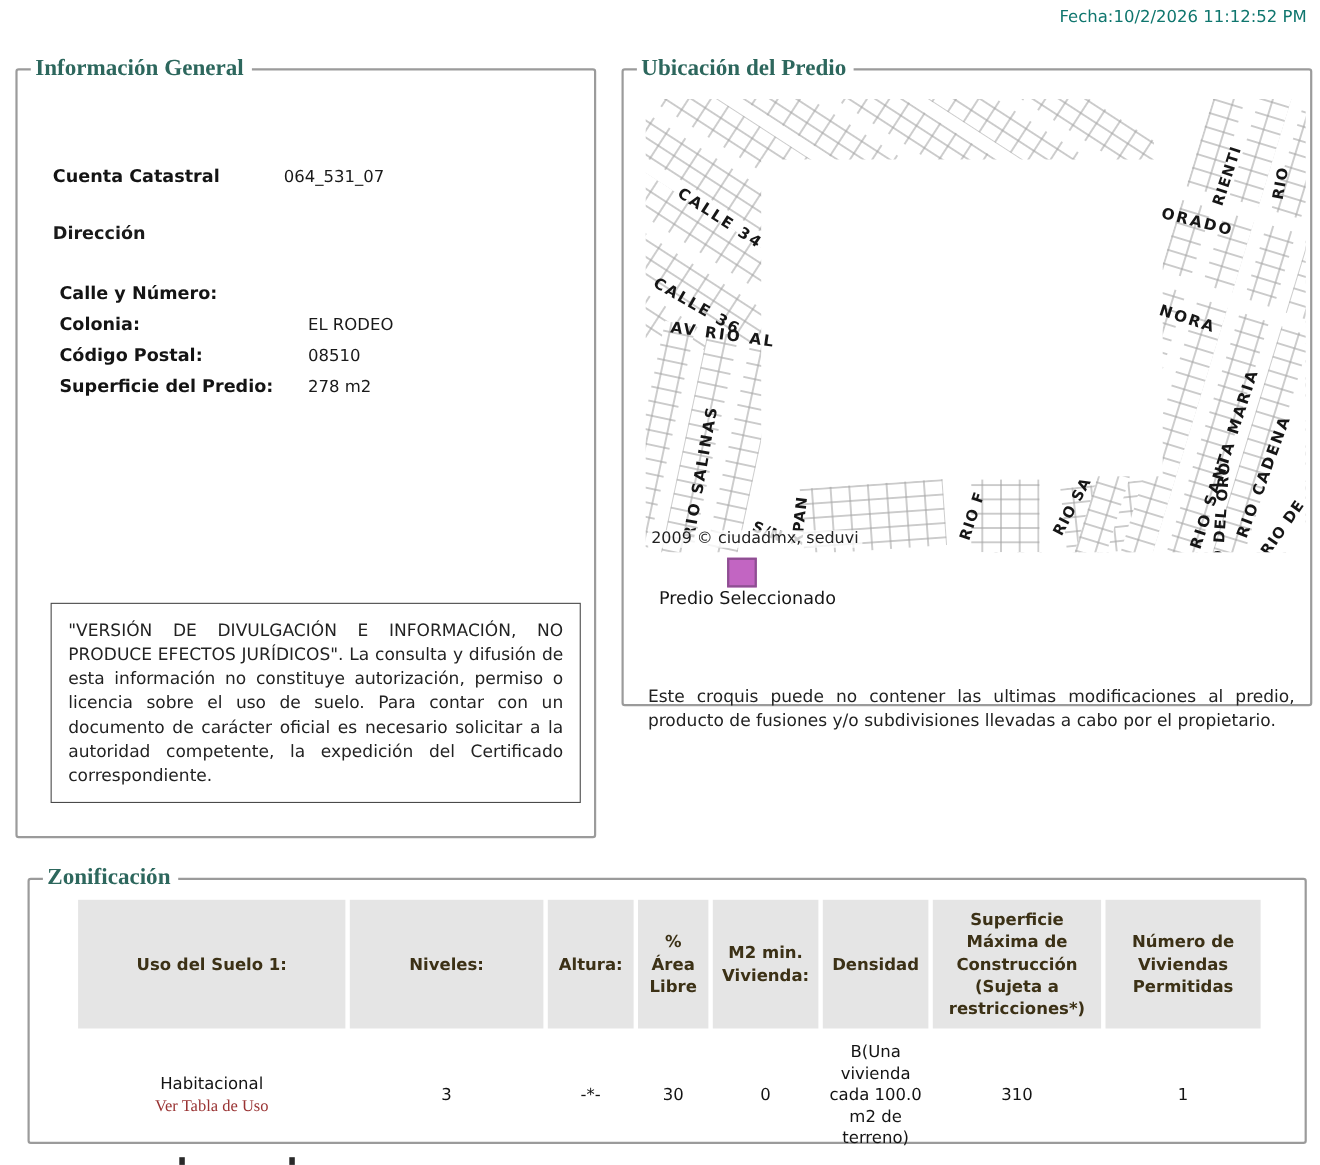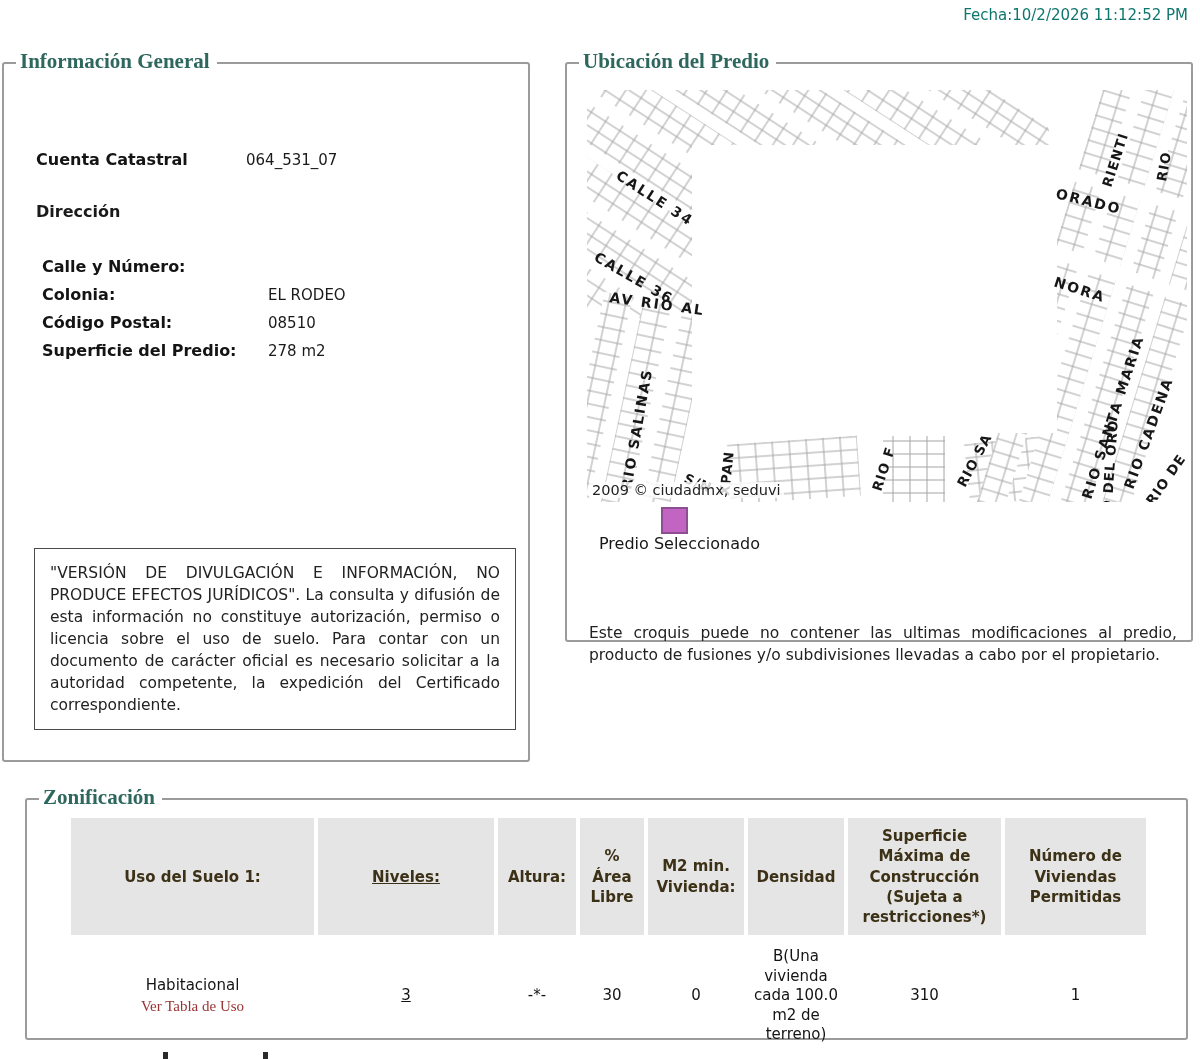--- a/index.html
+++ b/index.html
@@ -6,21 +6,21 @@
   html, body { width: 1200px; height: 1059px; background: #fff; overflow: hidden; position: relative;
     font-family: "DejaVu Sans", "Liberation Sans", sans-serif; color: #1a1a1a; }
 
   .date-line { position: absolute; top: 6px; right: 12px; font-size: 15px; color: #0f766e; }
 
   
   .fs { position: absolute; border: 2px solid #9b9b9b; border-radius: 3px; background: #fff; }
   .fs-legend { position: absolute; top: -15px; left: 12px; background: #fff; padding: 0 7px 0 4px;
     font-family: "Liberation Serif", "DejaVu Serif", serif; font-weight: bold; font-size: 21px; color: #2d675d; }
 
-  #fs-general   { left: 2px;  top: 62px;  width: 528px;  height: 700px; }
+  #fs-general   { left: 14px;  top: 62px;  width: 528px;  height: 700px; }
   #fs-ubicacion { left: 565px; top: 62px;  width: 628px;  height: 580px; }
   #fs-zonif     { left: 25px;  top: 798px; width: 1163px; height: 242px; }
 
   
   .row-pair { position: absolute; display: flex; font-size: 16px; }
   .lbl { font-weight: bold; color: #141414; }
   .val { font-weight: normal; font-size: 15px; padding-top: 1px; }
   #cuenta-row { left: 32px; top: 86px; }
   #cuenta-row .lbl { width: 210px; }
   #direccion-hdr { position: absolute; left: 32px; top: 138px; font-size: 16px; font-weight: bold; }
@@ -42,21 +42,21 @@
     line-height: 1.42; text-align: justify; color: #222; }
   .map-label { font-weight: bold; font-size: 13.5px; fill: #161616; letter-spacing: 1px; }
   .map-label-lg { font-weight: bold; font-size: 14px; fill: #161616; letter-spacing: 2px; }
 
   
   .zon-table { position: absolute; left: 40px; top: 16px; border-collapse: separate; border-spacing: 4px 2px; }
   .zon-table th { background: #e5e5e5; color: #3c3116; font-weight: bold; font-size: 15px;
     text-align: center; vertical-align: middle; padding: 8px 5px; height: 100px; line-height: 1.35; }
   .zon-table td { text-align: center; vertical-align: middle; font-size: 15px; color: #141414;
     padding: 10px 4px; height: 100px; line-height: 1.3; }
-  .c0 { width: 243px; } .c1 { width: 176px; text-decoration: underline; } .c2 { width: 78px; } .c3 { width: 64px; }
+  .c0 { width: 243px; } .c1 { width: 176px; } .c2 { width: 78px; } .c3 { width: 64px; }
   .c4 { width: 96px; } .c5 { width: 96px; } .c6 { width: 153px; } .c7 { width: 141px; }
   .uso-link { display: block; font-family: "Liberation Serif", "DejaVu Serif", serif;
     color: #993333; font-size: 15px; margin-top: 2px; text-decoration: none; cursor: pointer; }
 
   .remnant { position: absolute; width: 5px; height: 7px; background: #2a2a2a; top: 1052px; }
   #remnant-a { left: 163px; } #remnant-b { left: 263px; }
 </style>
 </head>
 <body>
 

